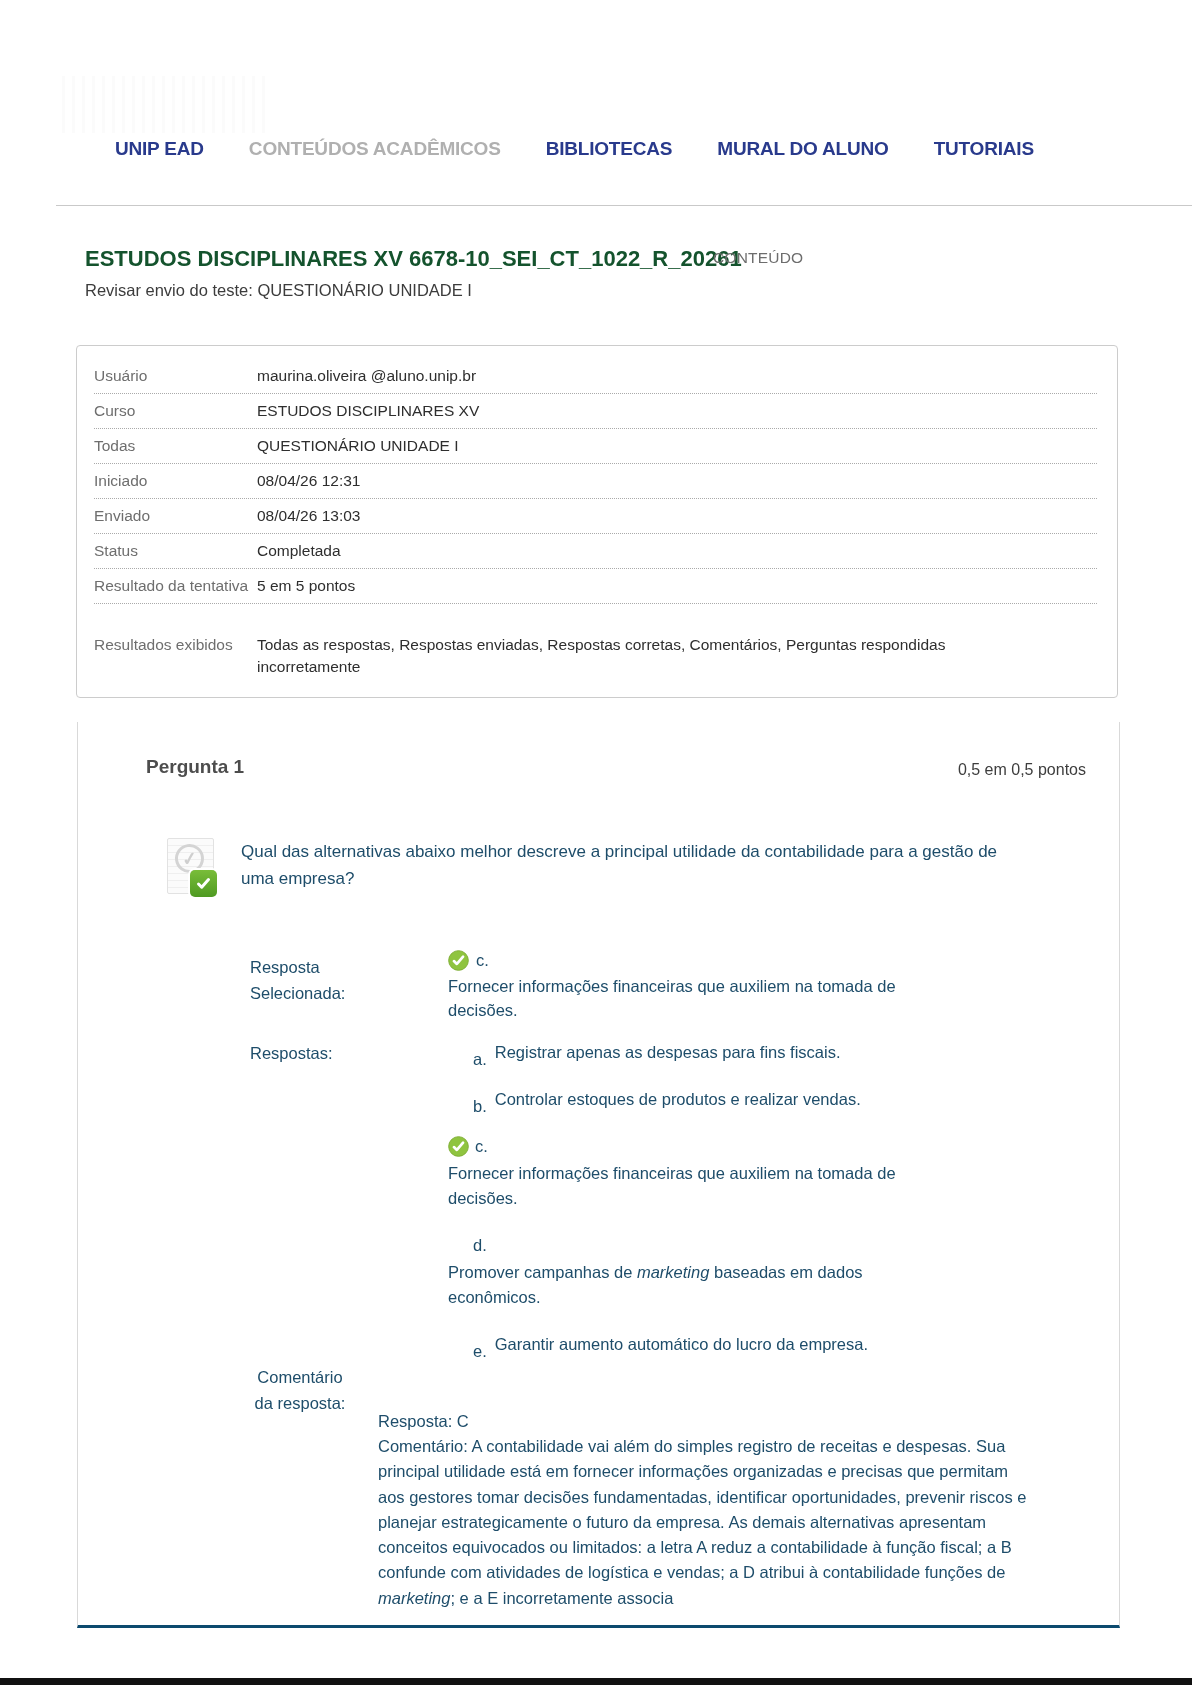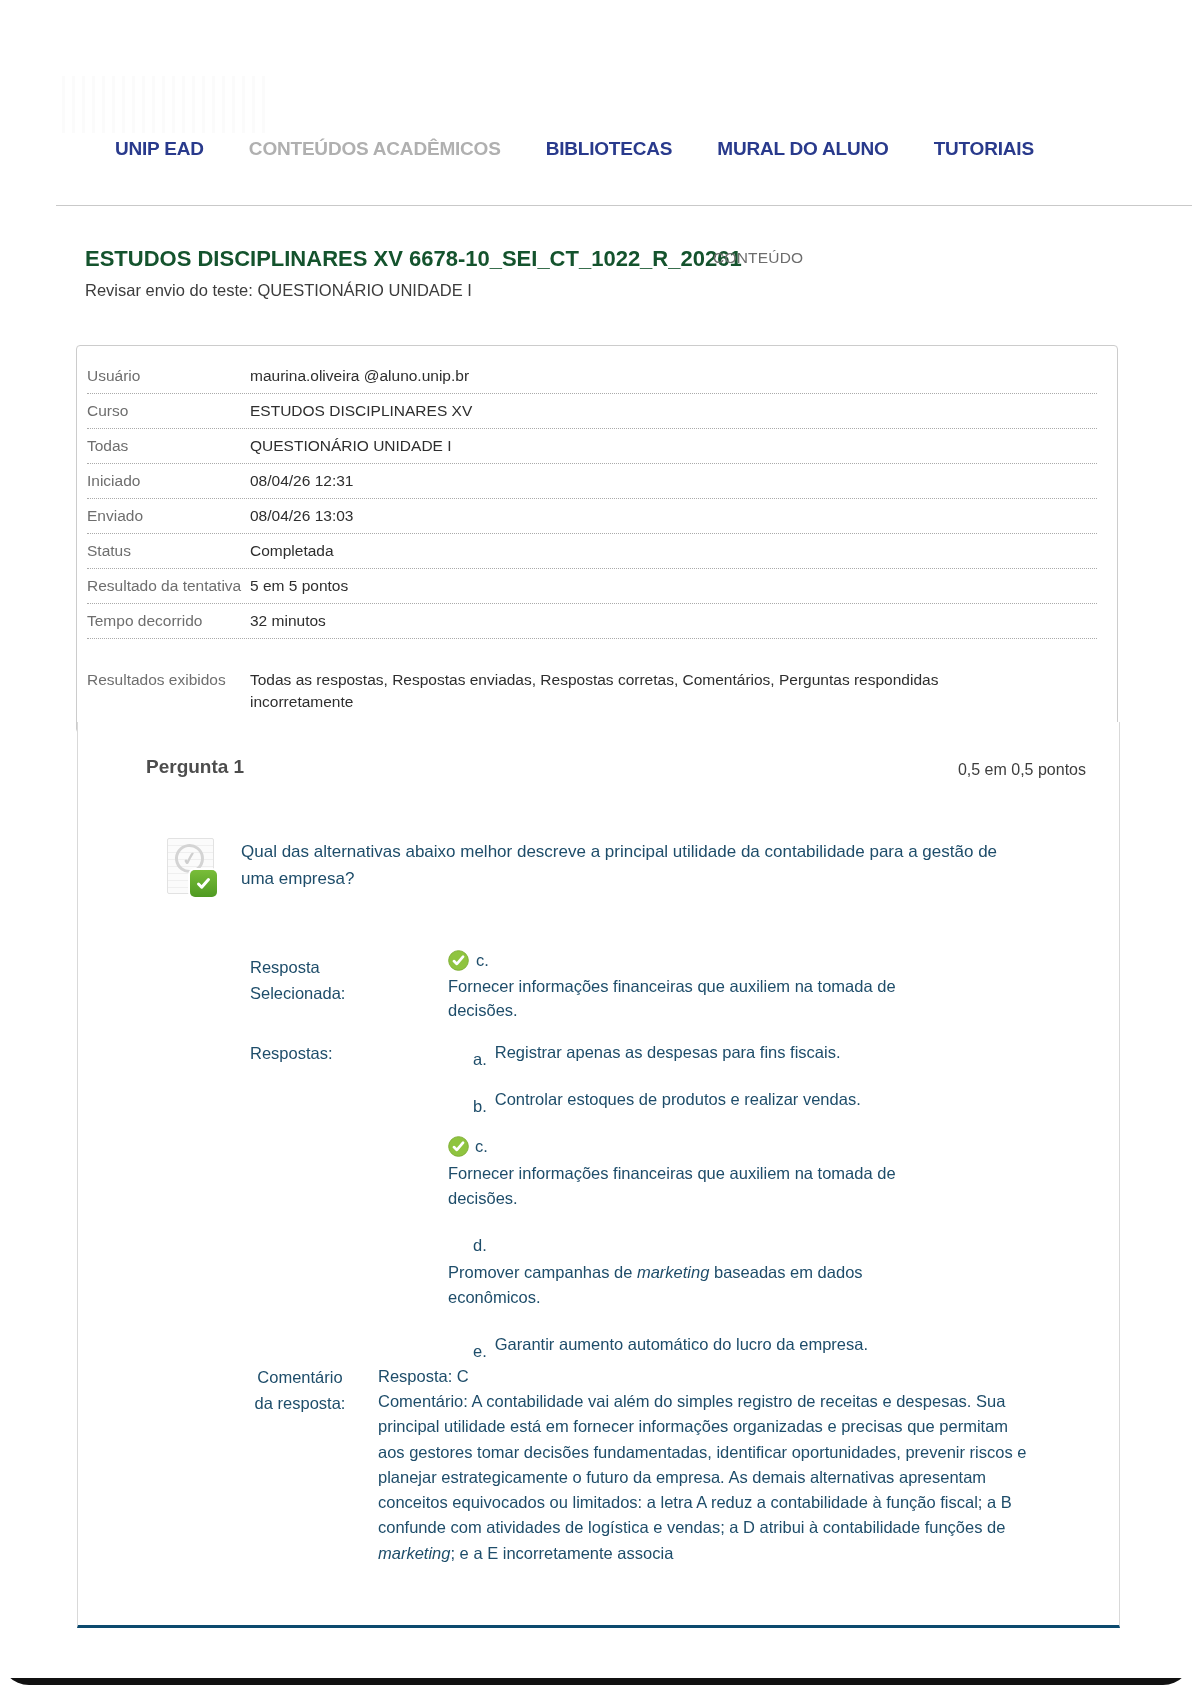--- a/index.html
+++ b/index.html
@@ -1,19 +1,19 @@
 <!DOCTYPE html>
 <html><head>
 <meta charset="utf-8">
 <style>
   * { margin:0; padding:0; box-sizing:border-box; }
   html,body { background:#fff; }
   .page {
     position:relative; width:1192px; height:1685px; background:#fff;
-    font-family:"Liberation Sans", sans-serif; overflow:hidden; margin:0 auto;border-radius:29px;
+    font-family:"Liberation Sans", sans-serif; overflow:hidden; margin:0 auto;
   }
 
   
   .logo-ghost {
     position:absolute; left:62px; top:76px; width:205px; height:57px;
     background:repeating-linear-gradient(90deg,#fbfbfb 0 3px,#ffffff 3px 10px);
   }
 
   
   .nav {
@@ -26,21 +26,21 @@
   .top-rule { position:absolute; left:56px; top:205px; width:1136px; border-top:1px solid #c9c9c9; }
 
   .course-title { position:absolute; left:85px; top:246px; font-size:22px; font-weight:700; color:#14532d; }
   .content-link { position:absolute; left:713px; top:249px; font-size:15.5px; color:#6d6d6d; text-decoration:none; letter-spacing:0.2px; }
   .subtitle { position:absolute; left:85px; top:281px; font-size:16.5px; color:#3c3c3c; }
 
   
   .summary {
     position:absolute; left:76px; top:345px; width:1042px;
     border:1px solid #cccccc; border-radius:4px; background:#fff;
-    padding:13px 20px 13px 10px;
+    padding:13px 20px 13px 17px;
   }
   .srow { display:flex; padding:6px 0; border-bottom:1px dotted #aaaaaa; font-size:15.5px; line-height:22px; }
   .srow:last-child { border-bottom:none;margin-top:24px; }
   .srow .lbl { flex:0 0 163px; color:#6e6e6e; padding-right:4px; }
   .srow .val { color:#2e2e2e; max-width:690px; }
 
   
   .question-panel {
     position:absolute; left:77px; top:722px; width:1043px; height:906px;
     border-left:1px solid #d9d9d9; border-right:1px solid #d9d9d9; border-bottom:3px solid #0c4a6e;
@@ -83,21 +83,21 @@
 
   .answers-list { position:absolute; left:370px; top:318px; width:560px; font-size:16.5px; color:#1e4d6a; }
   .opt { margin-bottom:22px; line-height:25px; }
   .opt-letter { display:inline-block; margin-left:25px; margin-right:8px; transform:translateY(7px); }
   .opt-head { display:flex; align-items:center; gap:6px; }
   .opt-head .letter-plain.indent { margin-left:25px; }
   .opt-text-block { width:510px; margin-top:2px; line-height:25px; }
   i { font-style:italic; }
 
   .fb-value { position:absolute; left:300px; top:642px; color:#1e4d6a; }
-  .fb-answer { font-size:16.5px; line-height:25px; }
+  .fb-answer { font-size:16.5px; line-height:25px;margin-top:45px; }
   .fb-comment { width:660px; font-size:16.5px; line-height:25.3px; }
 
   .check-circle { width:21px; height:21px; flex:0 0 21px; display:block; }
 
   .footer-bar { position:absolute; left:0; bottom:0; width:100%; height:7px; background:#111111; }
 </style>
 </head>
 <body>
 
 <div class="page">
@@ -139,24 +139,20 @@
       <span class="lbl">Enviado</span>
       <span class="val">08/04/26 13:03</span>
     </div>
     <div class="srow">
       <span class="lbl">Status</span>
       <span class="val">Completada</span>
     </div>
     <div class="srow">
       <span class="lbl">Resultado da tentativa</span>
       <span class="val">5 em 5 pontos</span>
-    </div>
-    <div class="srow">
-      <span class="lbl">Tempo decorrido</span>
-      <span class="val">32 minutos</span>
     </div>
     <div class="srow">
       <span class="lbl">Resultados exibidos</span>
       <span class="val">Todas as respostas, Respostas enviadas, Respostas corretas, Comentários, Perguntas respondidas incorretamente</span>
     </div>
   </div>
 
   <div class="question-panel">
     <div class="q-title">Pergunta 1</div>
     <div class="q-score">0,5 em 0,5 pontos</div>

